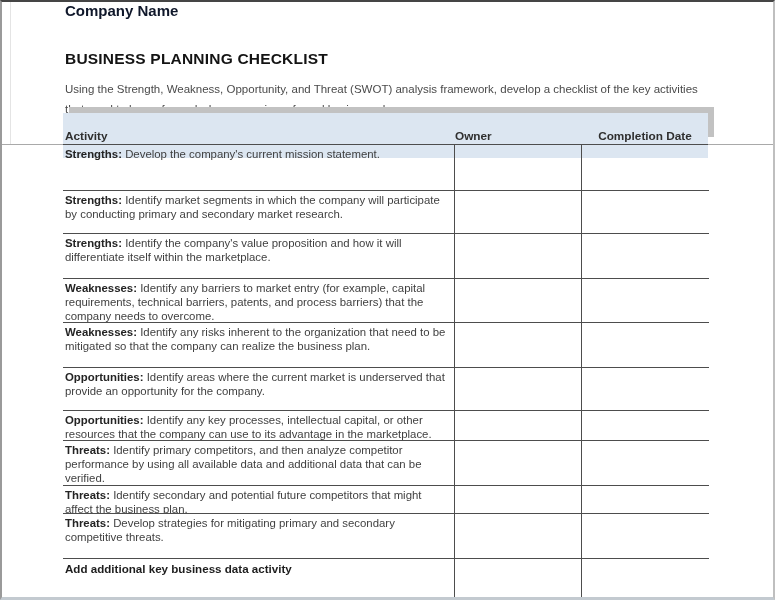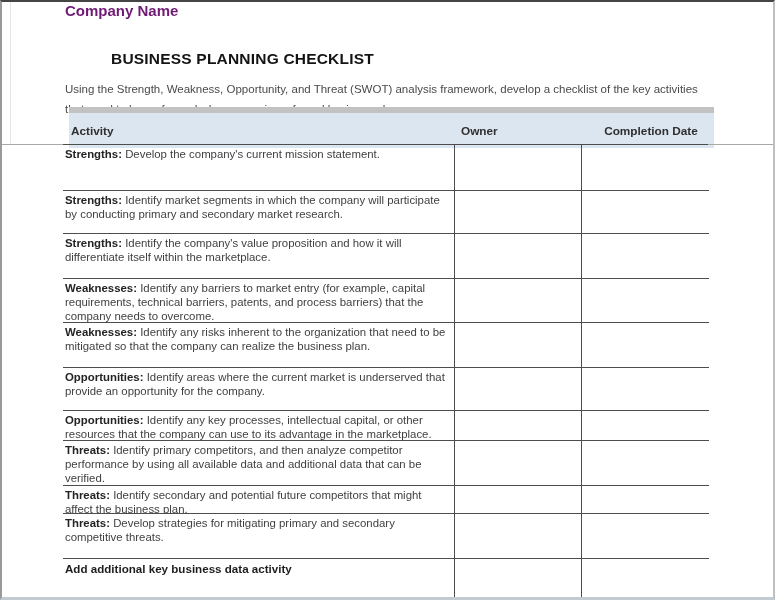--- a/index.html
+++ b/index.html
@@ -13,35 +13,35 @@
     border-top:2px solid #454545;
     border-left:2px solid #9a9a9a;
     border-right:2px solid #bfbfbf;
     border-bottom:3px solid #c3cad0;
   }
   .page-edge{
     position:absolute;left:10px;top:0;width:1px;height:144px;background:#e4e4e4;
   }
   .company{
     position:absolute;left:65px;top:2px;
-    font-size:15px;font-weight:bold;color:#701a75;
+    font-size:15px;font-weight:bold;color:#0f172a;
   }
   .title{
     position:absolute;left:65px;top:50px;
-    font-size:15.5px;font-weight:bold;color:#131313;letter-spacing:.2px;margin-left:46px;
+    font-size:15.5px;font-weight:bold;color:#131313;letter-spacing:.2px;
   }
   .desc{
     position:absolute;left:65px;top:79px;width:648px;
     font-size:11.5px;line-height:20px;color:#4a4a4a;
   }
   .hdr-shadow{
     position:absolute;left:69px;top:107px;width:645px;height:30px;background:#c2c2c2;
   }
   .hdr{
-    position:absolute;left:69px;top:113px;width:645px;height:35px;
+    position:absolute;left:63px;top:113px;width:645px;height:45px;
     background:#dce6f1;display:flex;align-items:center;
   }
   .hdr .hc{font-size:11.8px;font-weight:bold;color:#2f2f2f}
   .hdr .h1{width:392px;padding-left:2px;box-sizing:border-box;text-align:left}
   .hdr .h2{width:127px;text-align:left}
   .hdr .h3{width:126px;text-align:center}
   .wide-line{
     position:absolute;left:0;top:144px;width:775px;height:1px;background:#a9a9a9;
   }
   .table-top{

